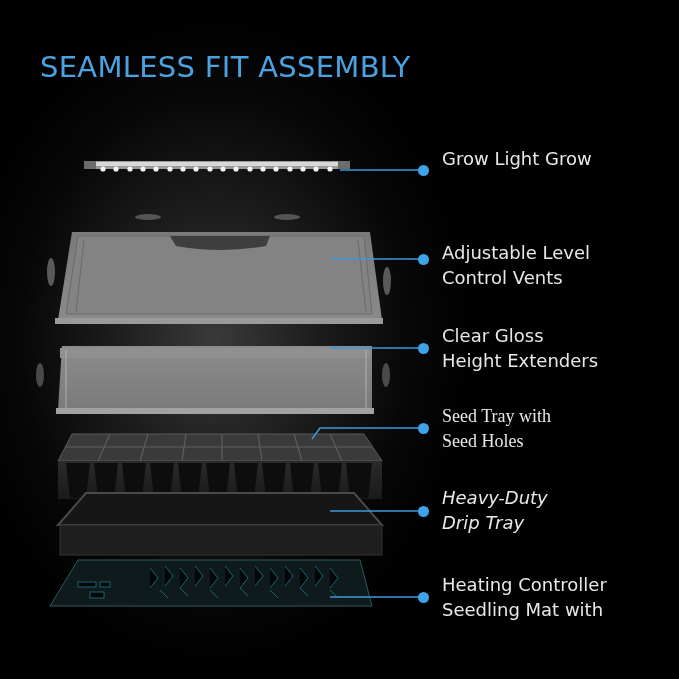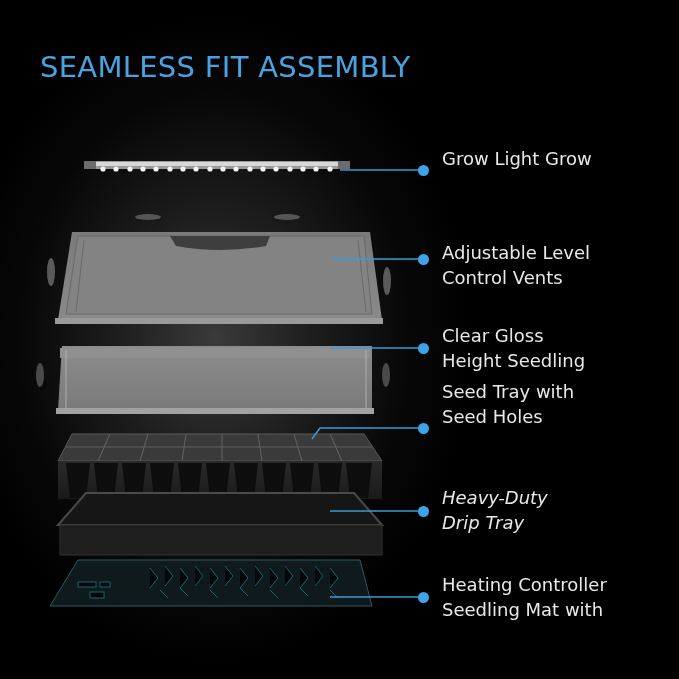--- a/index.html
+++ b/index.html
@@ -150,23 +150,23 @@
 
   <div class="label" style="top:147px;">
     <div>Grow Light Grow</div>
   </div>
   <div class="label" style="top:241px;">
     <div>Adjustable Level</div>
     <div>Control Vents</div>
   </div>
   <div class="label" style="top:304px;margin-top:20px;">
     <div>Clear Gloss</div>
-    <div>Height Seedling</div>
+    <div>Height Extenders</div>
   </div>
-  <div class="label" style="top:380px;">
+  <div class="label" style="top:404px;font-family:Liberation Serif, serif;">
     <div>Seed Tray with</div>
     <div>Seed Holes</div>
   </div>
   <div class="label" style="top:486px;font-style:italic;">
     <div>Heavy-Duty</div>
     <div>Drip Tray</div>
   </div>
   <div class="label" style="top:573px;">
     <div>Heating Controller</div>
     <div>Seedling Mat with</div>

